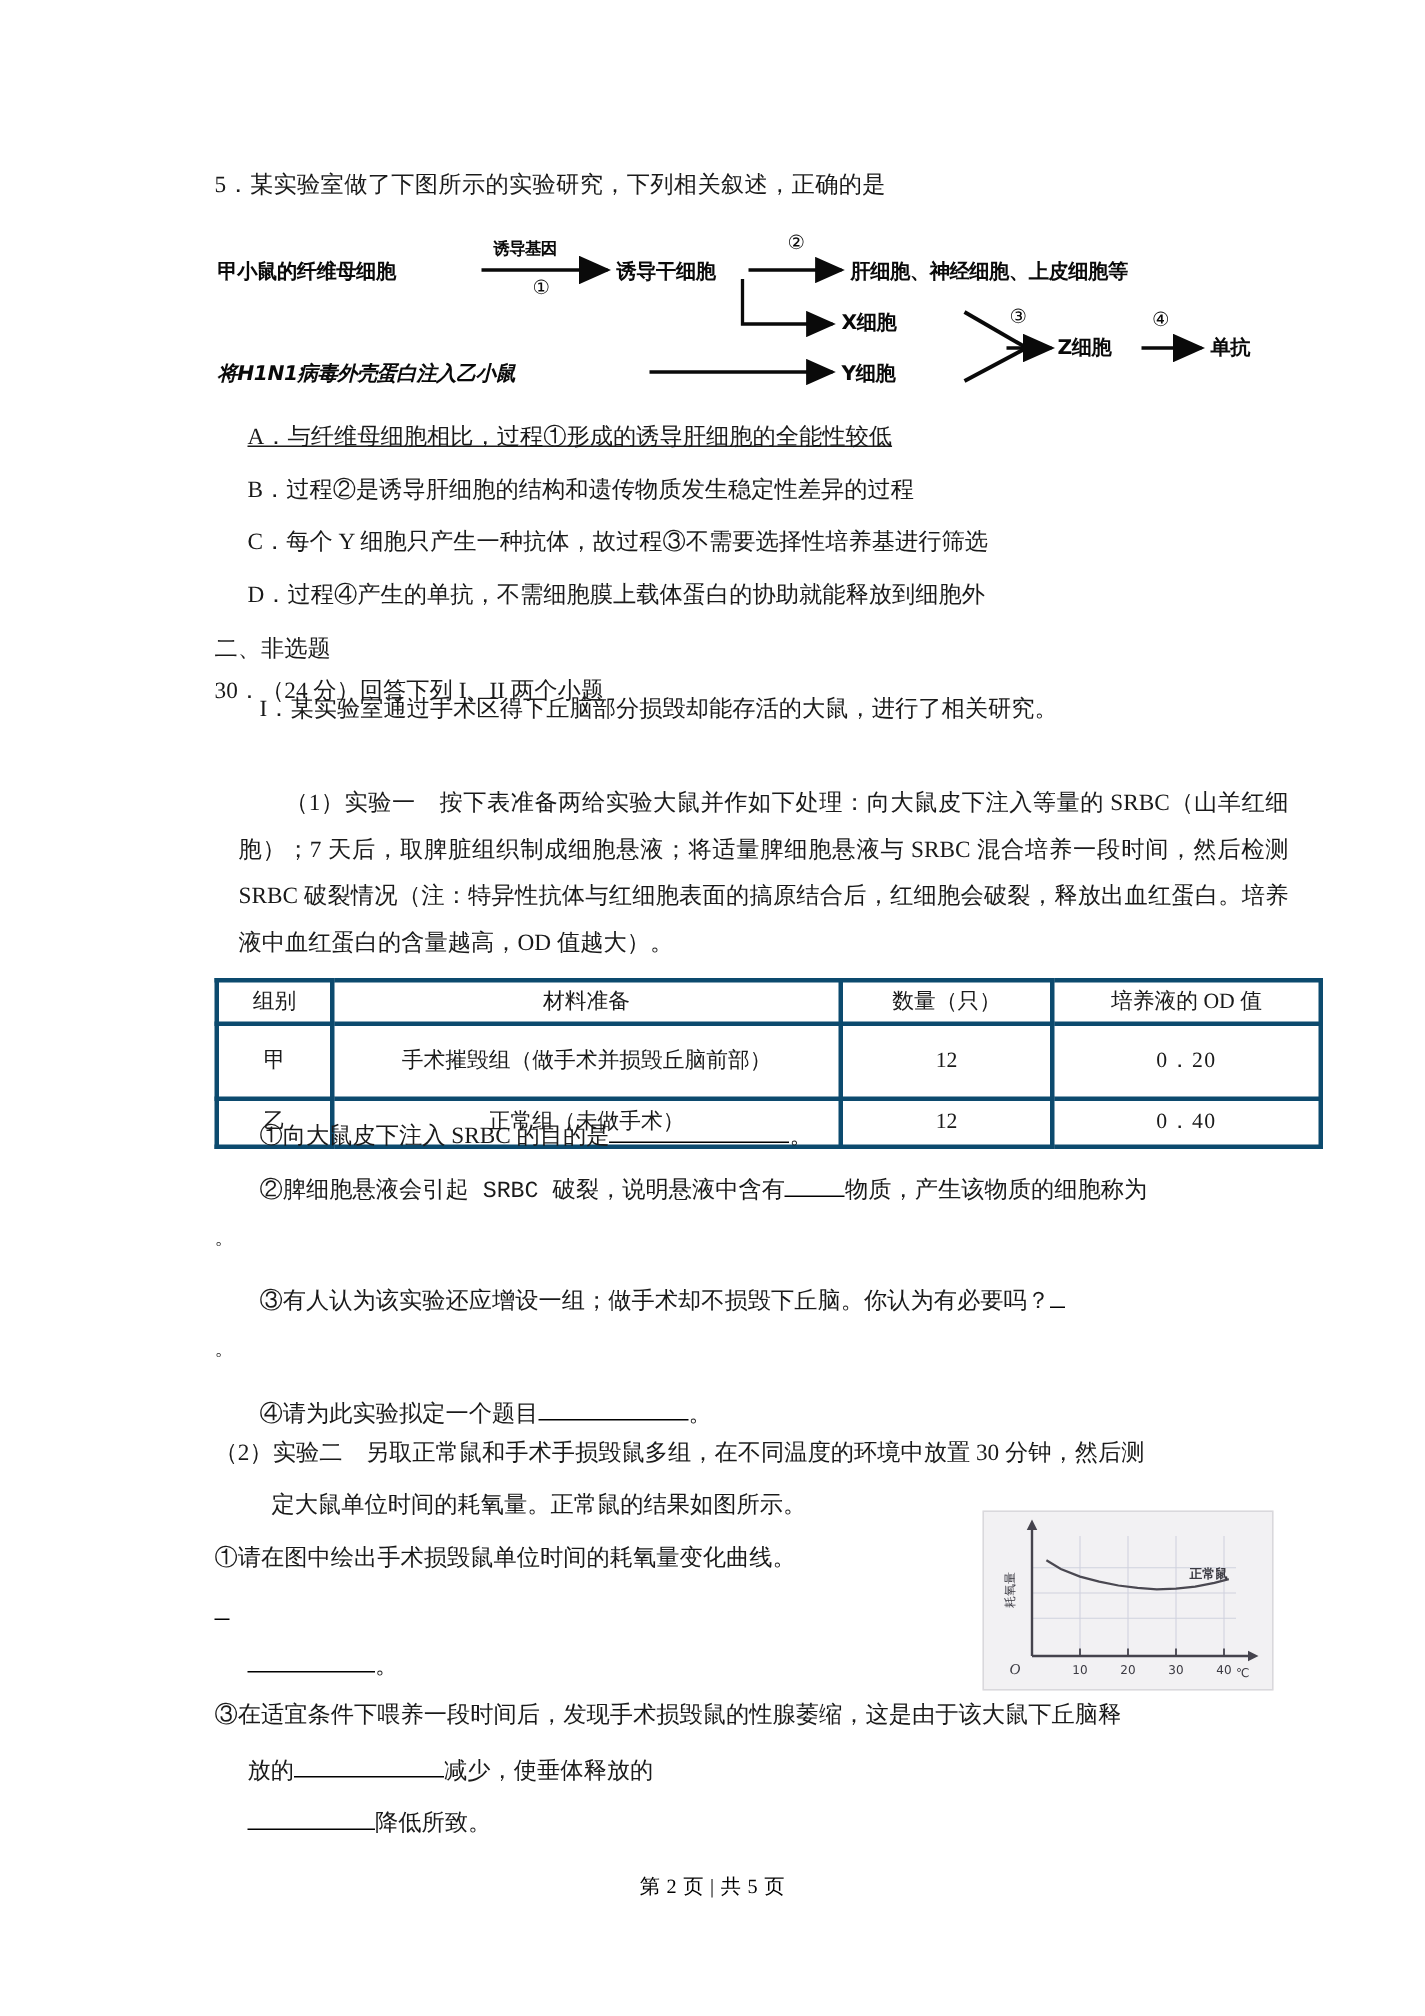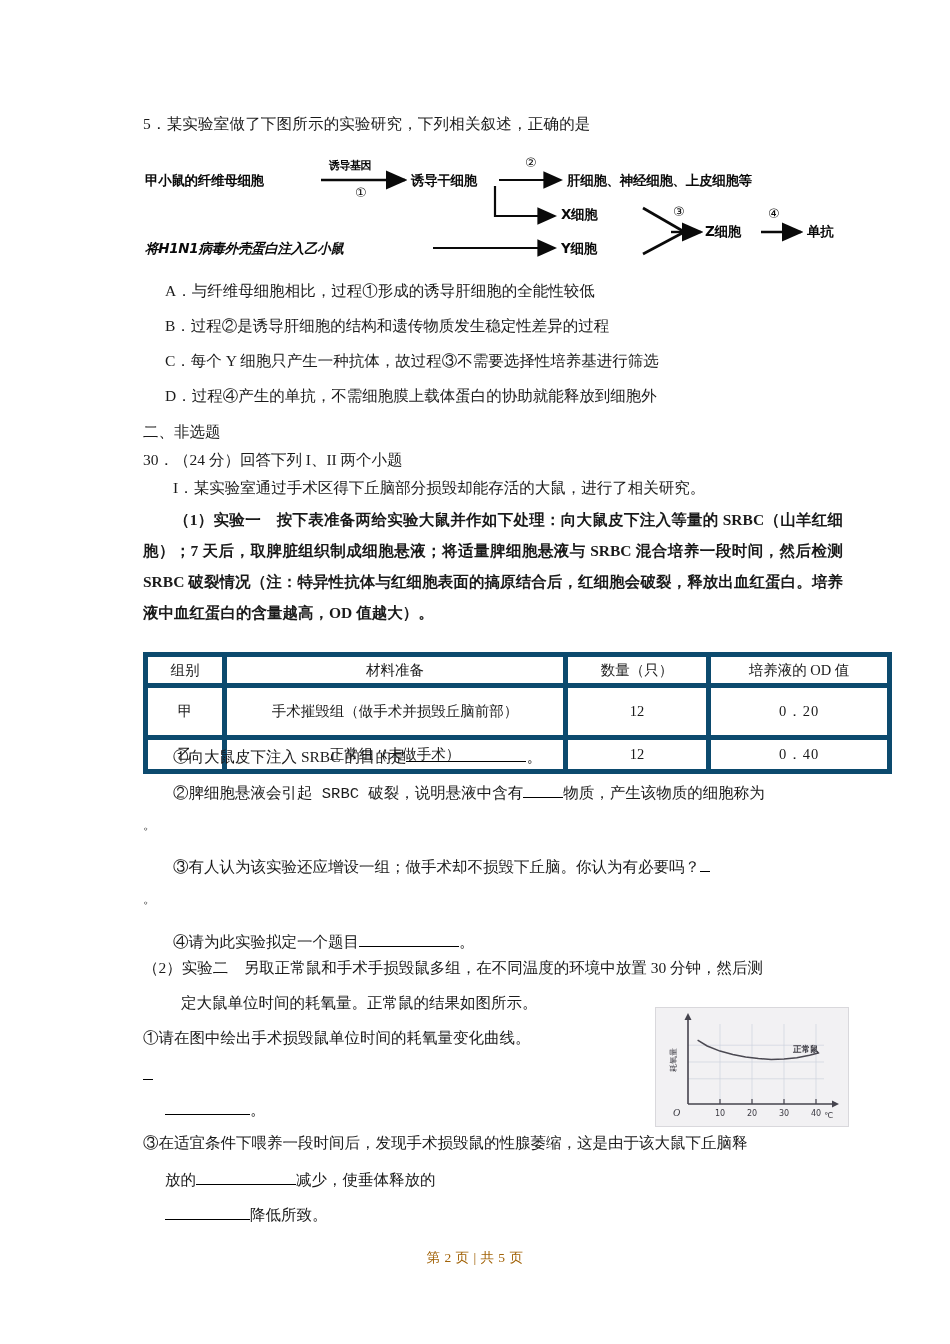--- a/index.html
+++ b/index.html
@@ -30,39 +30,38 @@
   
   .qline {
     font-size: 15.5px;
     line-height: 1.5;
     letter-spacing: .2px;
   }
   .para {
     font-size: 15.5px;
     line-height: 2.0;
     text-align: justify;
-    margin: 0;
-    font-weight: bold;
+    margin: 16px;
   }
   .indent2 { text-indent: 2em; }
 
   
   #q5-stem {
     position: absolute;
     left: 0;
     top: 112px;
     white-space: nowrap;
   }
   .opt {
     position: absolute;
     left: 22px;
     font-size: 15.5px;
     white-space: nowrap;
   }
-  #opt-a { top: 281px; }
+  #opt-a { top: 281px; text-decoration: underline; }
   #opt-b { top: 316px; }
   #opt-c { top: 351px; }
   #opt-d { top: 386px; }
 
   
   #diagram {
     position: absolute;
     left: 0;
     top: 158px;
     width: 700px;
@@ -100,41 +99,41 @@
   #n-h1n1     { left: 2px;   top: 82px; font-style: italic; }
   #n-y        { left: 418px; top: 82px; }
   #c-3        { left: 530px; top: 46px; }
   #n-z        { left: 562px; top: 65px; }
   #c-4        { left: 625px; top: 48px; }
   #n-mab      { left: 664px; top: 65px; }
 
   
   #sec2-title { position: absolute; left: 0; top: 422px; font-size: 15.5px; }
   #q30-title  { position: absolute; left: 0; top: 450px; font-size: 15.5px; white-space: nowrap;}
-  #q30-I      { position: absolute; left: 30px; top: 478px; font-size: 15.5px; white-space: nowrap;}
+  #q30-I      { position: absolute; left: 30px; top: 462px; font-size: 15.5px; white-space: nowrap;}
 
   #exp1 {
     position: absolute;
     left: 0;
     top: 504px;
     width: 700px;
   }
 
   
   #data-table {
     position: absolute;
     left: 0;
     top: 652px;
     width: 700px;
     border-collapse: collapse;
     font-size: 14.5px;
     table-layout: fixed;
   }
   #data-table td, #data-table th {
-    border: 5px solid #0c4a6e;
+    border: 3px solid #0c4a6e;
     text-align: center;
     vertical-align: middle;
     padding: 2px 3px;
     font-weight: normal;
     line-height: 1.3;
   }
   #data-table thead td { height: 22px; }
   #data-table .c-group { width: 68px; }
   #data-table .c-mat   { width: 330px; }
   #data-table .c-num   { width: 132px; }
@@ -204,21 +203,21 @@
   }
 
   
   #footer {
     position: absolute;
     left: 0;
     top: 1249px;
     width: 950px;
     text-align: center;
     font-size: 13.5px;
-    color: #a16207;
+    color: #000000;
     letter-spacing: .5px;
   }
 </style>
 </head>
 <body>
 
 <div class="page">
   <div class="content">
 
     <div class="qline" id="q5-stem">5．某实验室做了下图所示的实验研究，下列相关叙述，正确的是</div>

